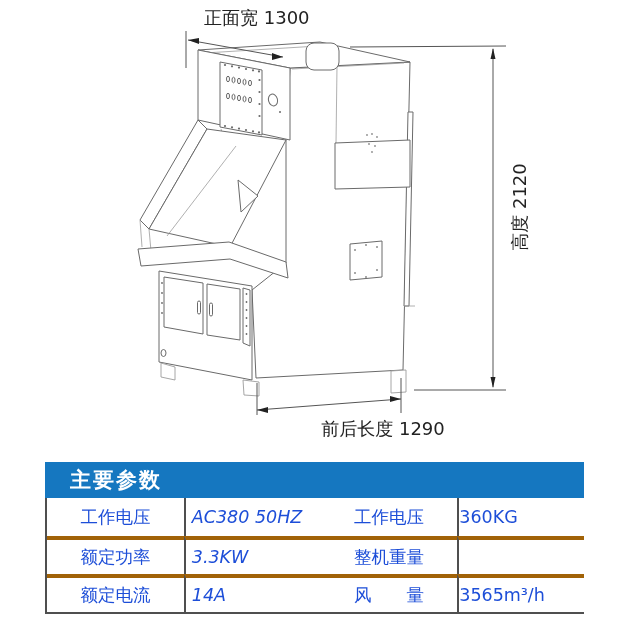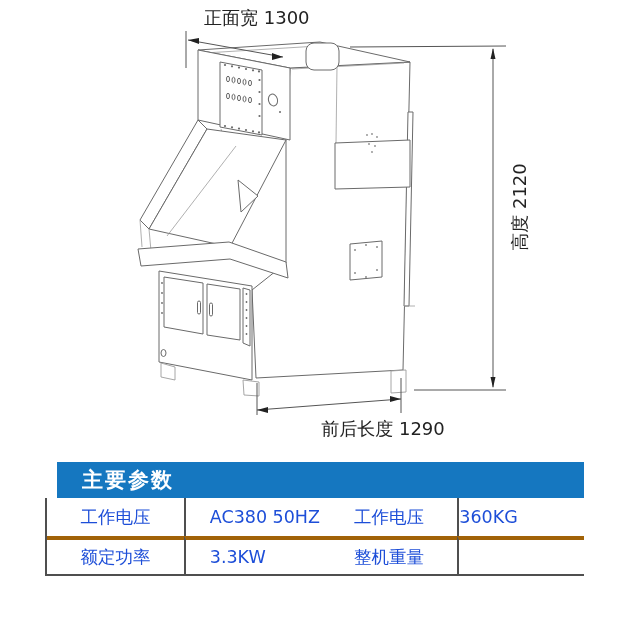--- a/index.html
+++ b/index.html
@@ -5,32 +5,32 @@
   html,body{margin:0;padding:0;background:#fff;}
   .screen{
     position:relative;width:584px;height:640px;background:#fff;overflow:hidden;
     font-family:"DejaVu Sans","Liberation Sans",sans-serif;
   }
   .drawing{position:absolute;left:0;top:0;}
   
   .spec-table{position:absolute;left:45px;top:462px;width:551px;}
   .spec-header{
     height:36px;line-height:36px;padding-left:25px;box-sizing:border-box;
-    font-size:21px;font-weight:bold;letter-spacing:2px;margin-left:12px;
+    font-size:21px;font-weight:bold;letter-spacing:2px;
   }
   .spec-body{border:2px solid #4f4f4f;border-top:none;}
   .spec-row{display:grid;grid-template-columns:25% 25% 25% 25%;height:38px;}
   .spec-row + .spec-row .cell{border-top:4px solid #a16207;}
   .cell{
     display:flex;align-items:center;font-size:17.5px;color:#1d4ed8;
     box-sizing:border-box;overflow:hidden;white-space:nowrap;
   }
   .cell.c1,.cell.c3{border-left:2px solid #4f4f4f;}
   .cell.c0,.cell.c2{justify-content:center;}
-  .cell.c1{padding-left:24px;}
+  .cell.c1{padding-left:6px;font-style:italic;}
   .cell.c3{}
   
   svg{display:block;}
   .ln{stroke:#6a6a6a;stroke-width:1;fill:none;}
   .lnf{stroke:#6a6a6a;stroke-width:1;fill:#ffffff;}
   .lt{stroke:#9c9c9c;stroke-width:0.8;fill:none;}
   .ltf{stroke:#9c9c9c;stroke-width:0.9;fill:#ffffff;}
   .dim{stroke:#555;stroke-width:1;fill:none;}
   .dimf{fill:#222;stroke:none;}
   .dimtext{fill:#222;font-size:18px;font-family:"DejaVu Sans","Liberation Sans",sans-serif;}
@@ -192,16 +192,22 @@
         <div class="cell c1">AC380 50HZ</div>
         <div class="cell c2">工作电压</div>
         <div class="cell c3">360KG</div>
       </div>
       <div class="spec-row">
         <div class="cell c0">额定功率</div>
         <div class="cell c1">3.3KW</div>
         <div class="cell c2">整机重量</div>
         <div class="cell c3"></div>
       </div>
+      <div class="spec-row">
+        <div class="cell c0">额定电流</div>
+        <div class="cell c1">14A</div>
+        <div class="cell c2">风　　量</div>
+        <div class="cell c3">3565m³/h</div>
+      </div>
     </div>
   </div>
 
 </div>
 
 </body></html>

